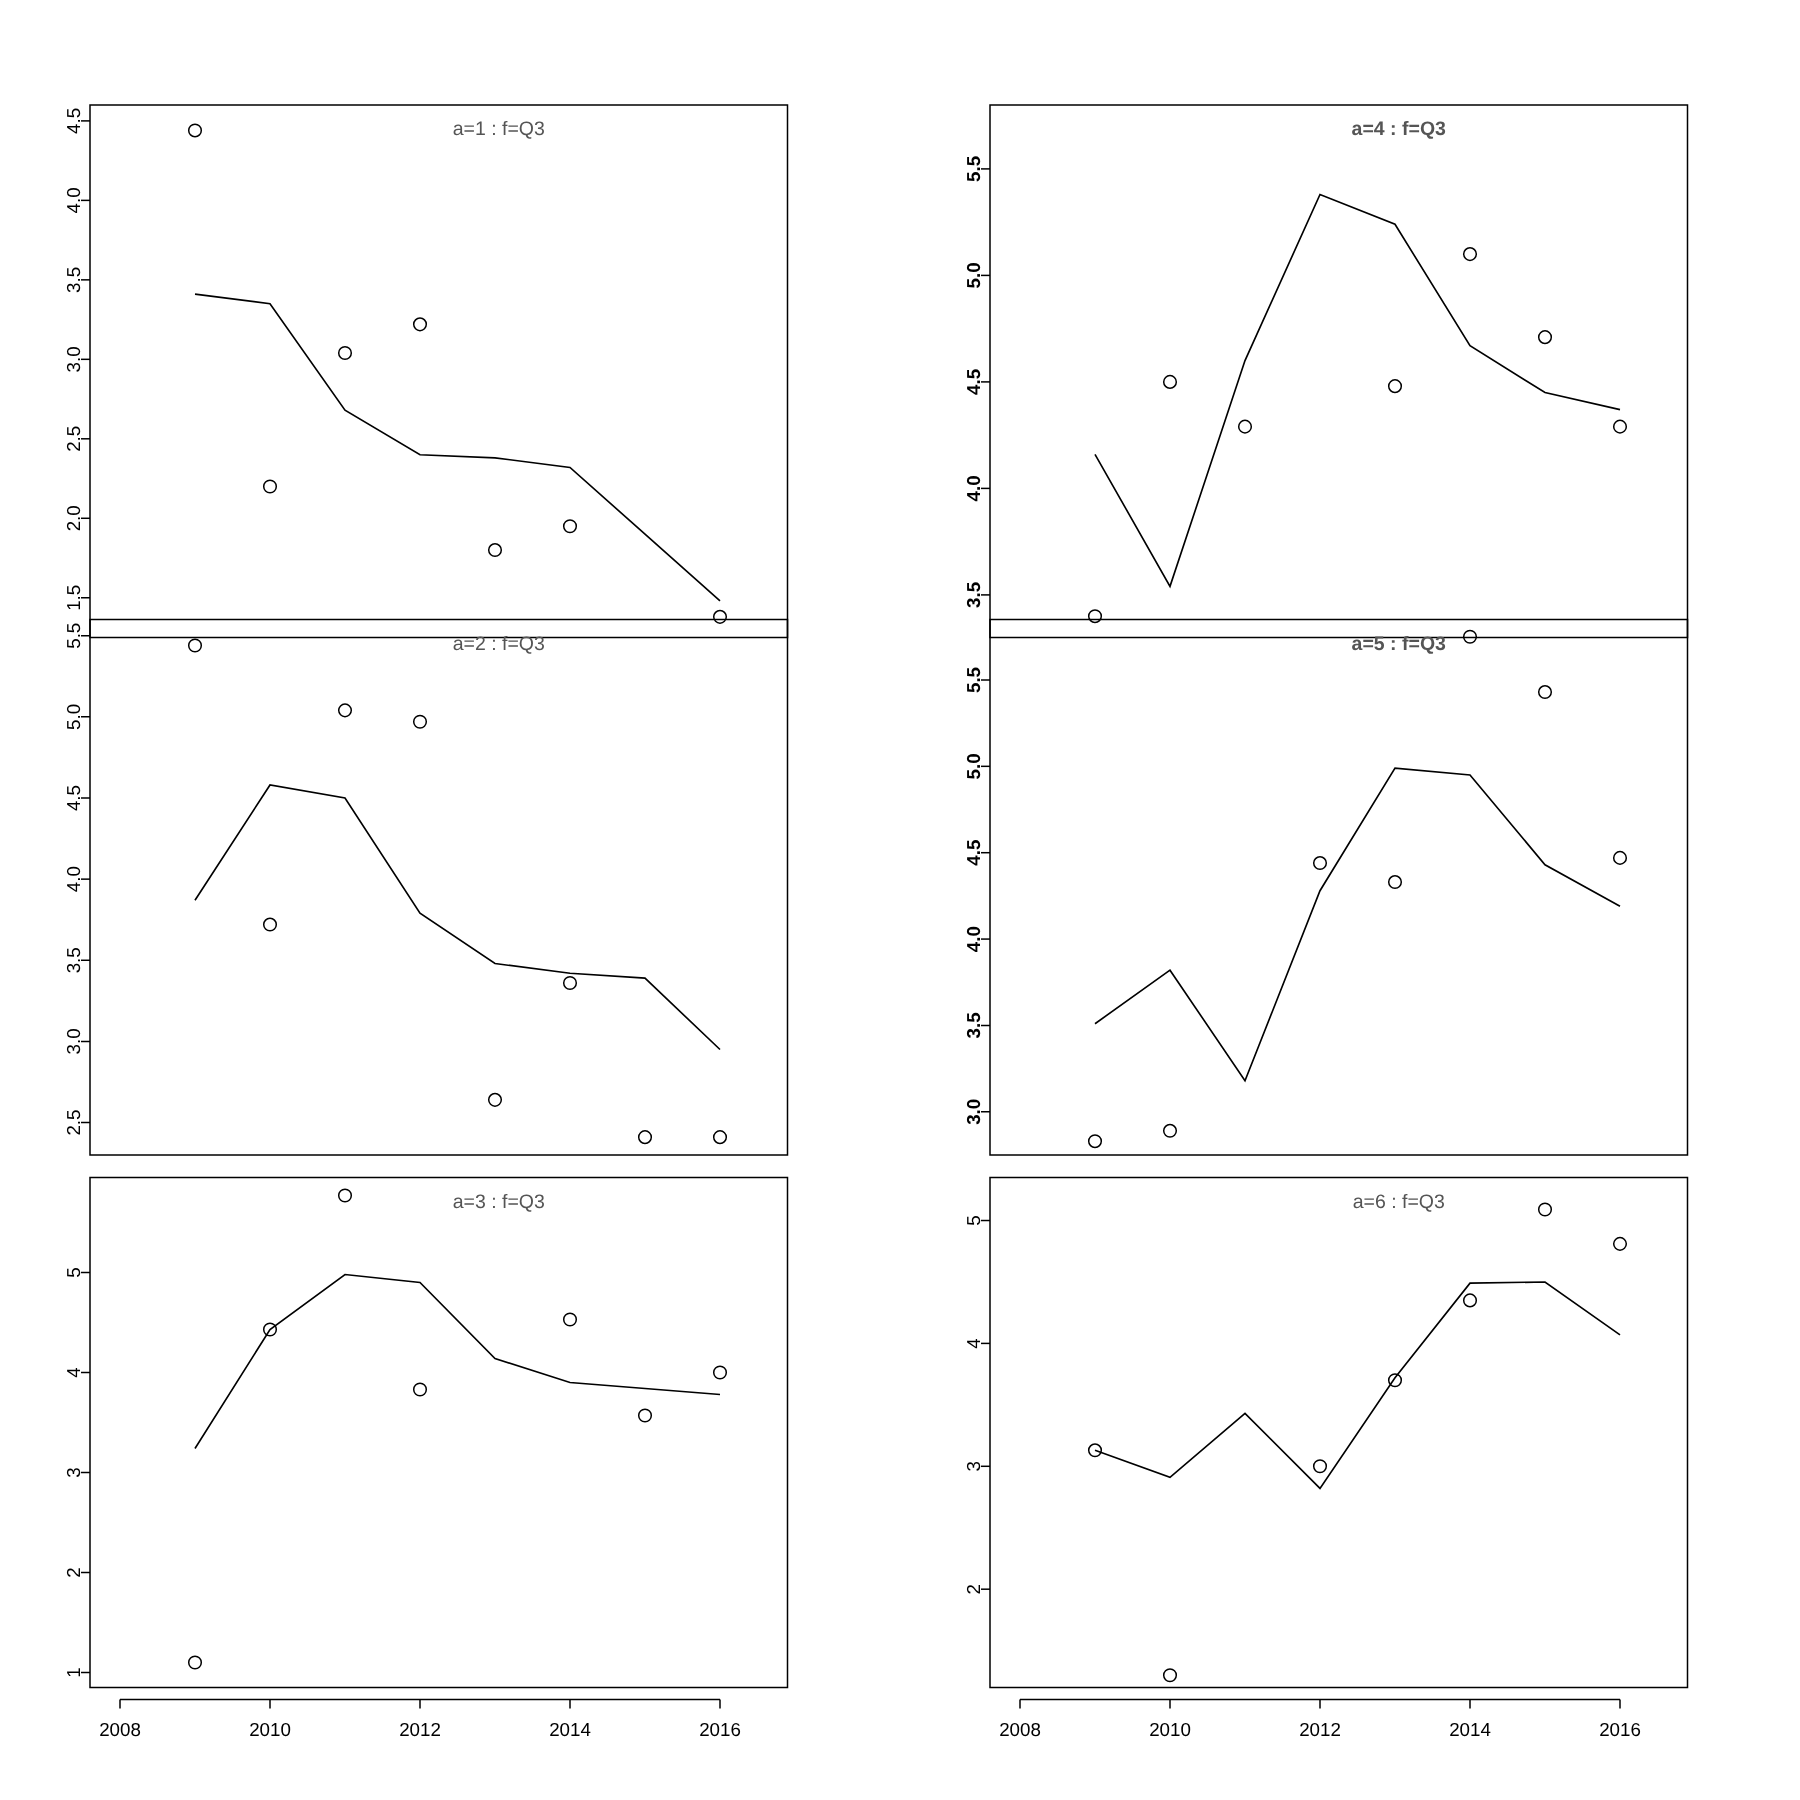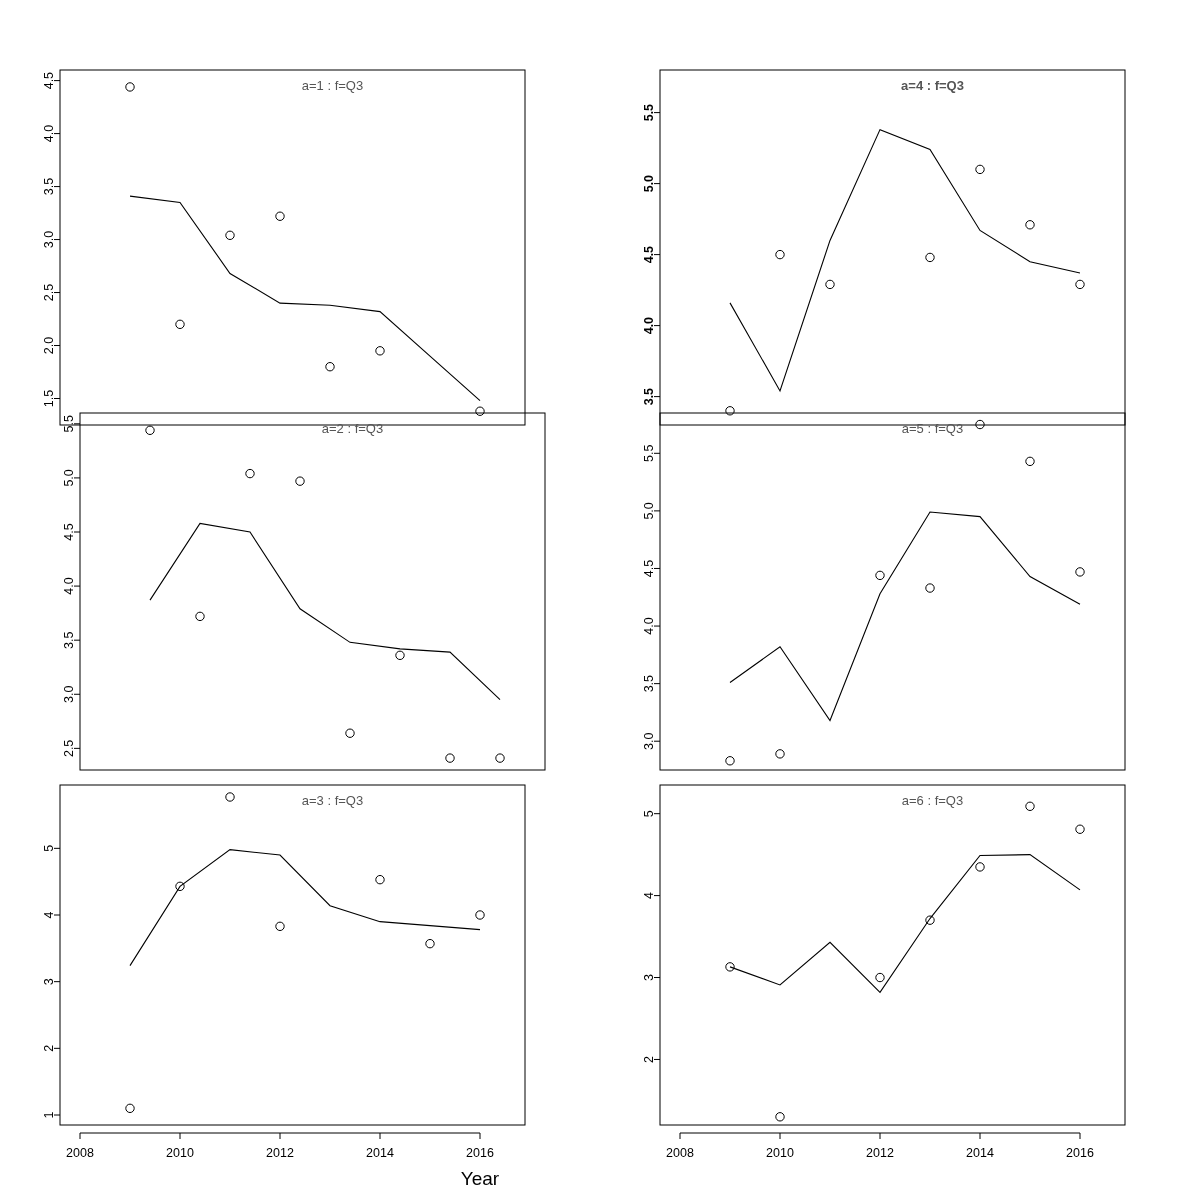--- a/index.html
+++ b/index.html
@@ -87,21 +87,21 @@
         <circle cx="130.00000000000318" cy="46.955223880596975" r="4.2" class="data-point"></circle>
         <circle cx="180.0000000000022" cy="284.3283582089552" r="4.2" class="data-point"></circle>
         <circle cx="230.00000000000122" cy="195.31343283582086" r="4.2" class="data-point"></circle>
         <circle cx="280.0000000000002" cy="176.23880597014923" r="4.2" class="data-point"></circle>
         <circle cx="329.99999999999926" cy="326.7164179104478" r="4.2" class="data-point"></circle>
         <circle cx="379.9999999999983" cy="310.82089552238807" r="4.2" class="data-point"></circle>
         <circle cx="479.9999999999963" cy="371.22388059701495" r="4.2" class="data-point"></circle>
       </svg>
   </div>
 
-  <div class="panel" style="left:0px; top:395px; width:600px; height:370px;margin-left:20px;">
+  <div class="panel" style="left:0px; top:395px; width:600px; height:370px;">
     <svg class="panel-svg" width="600" height="370" viewBox="0 0 600 370">
         <rect x="60" y="8" width="465" height="357" class="box-line"></rect>
         <line x1="54" y1="343.3636363636363" x2="60" y2="343.3636363636363" class="axis-line"></line>
         <text x="50" y="343.3636363636363" class="tick-text" text-anchor="middle" dominant-baseline="middle" transform="rotate(-90 50 343.3636363636363)">2.5</text>
         <line x1="54" y1="289.27272727272725" x2="60" y2="289.27272727272725" class="axis-line"></line>
         <text x="50" y="289.27272727272725" class="tick-text" text-anchor="middle" dominant-baseline="middle" transform="rotate(-90 50 289.27272727272725)">3.0</text>
         <line x1="54" y1="235.18181818181816" x2="60" y2="235.18181818181816" class="axis-line"></line>
         <text x="50" y="235.18181818181816" class="tick-text" text-anchor="middle" dominant-baseline="middle" transform="rotate(-90 50 235.18181818181816)">3.5</text>
         <line x1="54" y1="181.09090909090907" x2="60" y2="181.09090909090907" class="axis-line"></line>
         <text x="50" y="181.09090909090907" class="tick-text" text-anchor="middle" dominant-baseline="middle" transform="rotate(-90 50 181.09090909090907)">4.0</text>
@@ -178,21 +178,21 @@
         <circle cx="130.00000000000318" cy="370.8" r="4.2" class="data-point"></circle>
         <circle cx="180.0000000000022" cy="214.59999999999997" r="4.2" class="data-point"></circle>
         <circle cx="230.00000000000122" cy="244.42" r="4.2" class="data-point"></circle>
         <circle cx="329.99999999999926" cy="217.4399999999999" r="4.2" class="data-point"></circle>
         <circle cx="379.9999999999983" cy="129.4" r="4.2" class="data-point"></circle>
         <circle cx="429.99999999999727" cy="184.77999999999997" r="4.2" class="data-point"></circle>
         <circle cx="479.9999999999963" cy="244.42" r="4.2" class="data-point"></circle>
       </svg>
   </div>
 
-  <div class="panel" style="left:600px; top:395px; width:600px; height:370px;">
+  <div class="panel" style="left:600px; top:395px; width:600px; height:370px;font-weight:bold;">
     <svg class="panel-svg" width="600" height="370" viewBox="0 0 600 370">
         <rect x="60" y="8" width="465" height="357" class="box-line"></rect>
         <line x1="54" y1="336.2096774193548" x2="60" y2="336.2096774193548" class="axis-line"></line>
         <text x="50" y="336.2096774193548" class="tick-text" text-anchor="middle" dominant-baseline="middle" transform="rotate(-90 50 336.2096774193548)">3.0</text>
         <line x1="54" y1="278.6290322580645" x2="60" y2="278.6290322580645" class="axis-line"></line>
         <text x="50" y="278.6290322580645" class="tick-text" text-anchor="middle" dominant-baseline="middle" transform="rotate(-90 50 278.6290322580645)">3.5</text>
         <line x1="54" y1="221.04838709677418" x2="60" y2="221.04838709677418" class="axis-line"></line>
         <text x="50" y="221.04838709677418" class="tick-text" text-anchor="middle" dominant-baseline="middle" transform="rotate(-90 50 221.04838709677418)">4.0</text>
         <line x1="54" y1="163.46774193548384" x2="60" y2="163.46774193548384" class="axis-line"></line>
         <text x="50" y="163.46774193548384" class="tick-text" text-anchor="middle" dominant-baseline="middle" transform="rotate(-90 50 163.46774193548384)">4.5</text>
@@ -239,14 +239,13 @@
         <circle cx="130.00000000000318" cy="206.87951807228916" r="4.2" class="data-point"></circle>
         <circle cx="180.0000000000022" cy="356.8072289156626" r="4.2" class="data-point"></circle>
         <circle cx="280.0000000000002" cy="217.5301204819277" r="4.2" class="data-point"></circle>
         <circle cx="329.99999999999926" cy="160.18072289156623" r="4.2" class="data-point"></circle>
         <circle cx="379.9999999999983" cy="106.92771084337352" r="4.2" class="data-point"></circle>
         <circle cx="429.99999999999727" cy="46.301204819277075" r="4.2" class="data-point"></circle>
         <circle cx="479.9999999999963" cy="69.24096385542168" r="4.2" class="data-point"></circle>
       </svg>
   </div>
 
-  <div class="xlabel" style="left:0px; top:1158px;">Year</div>
 </div>
 
 </body></html>

